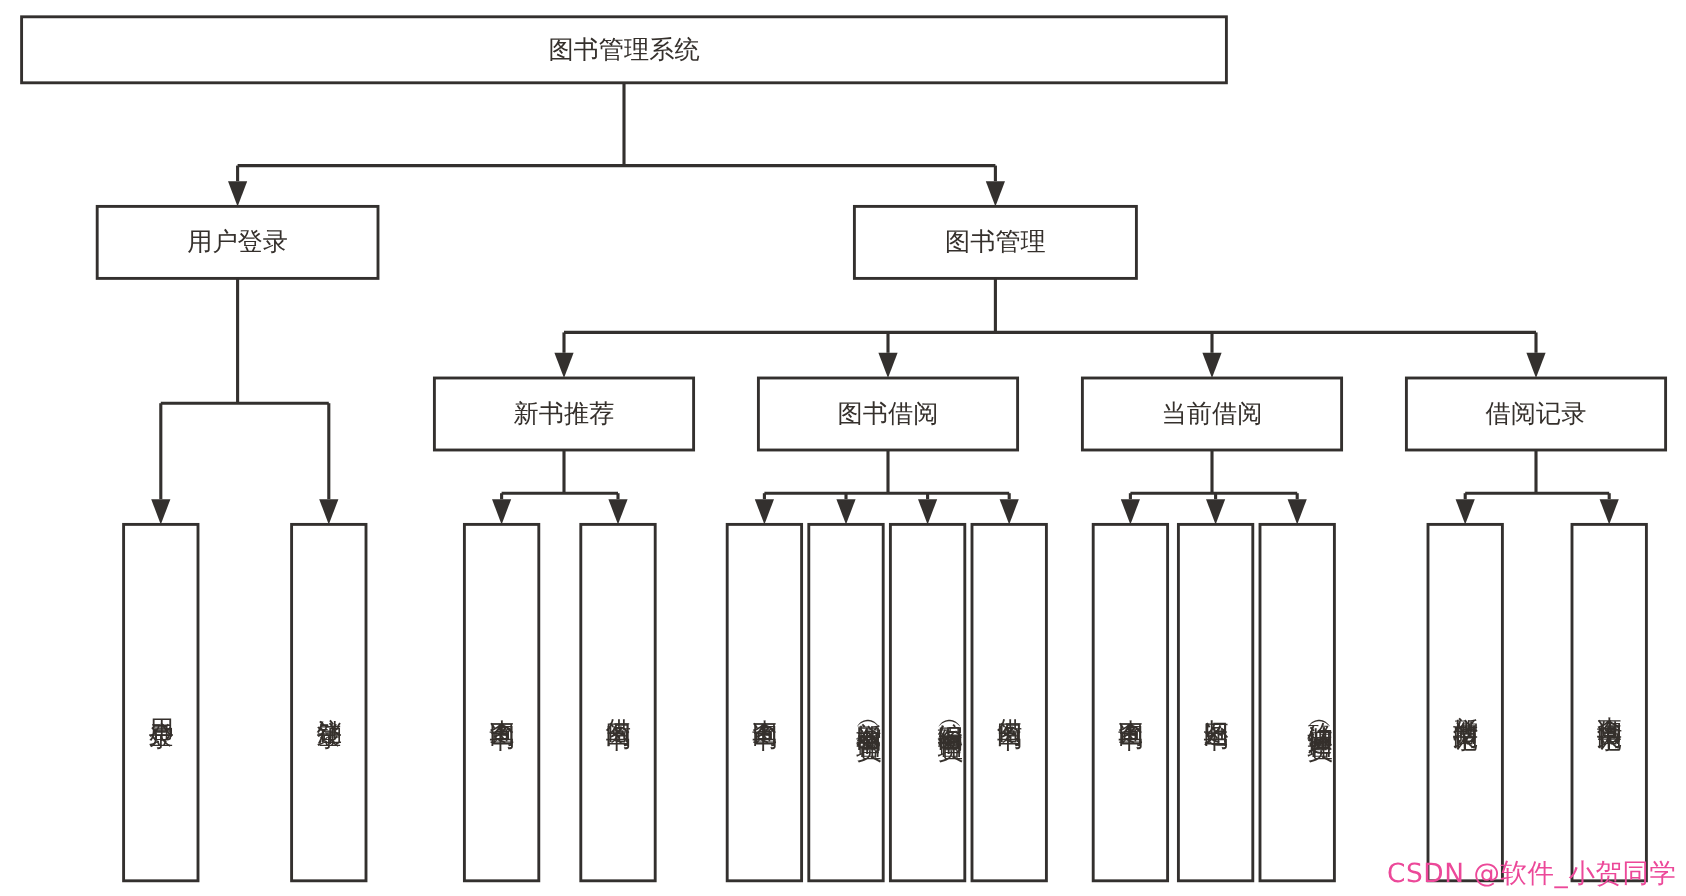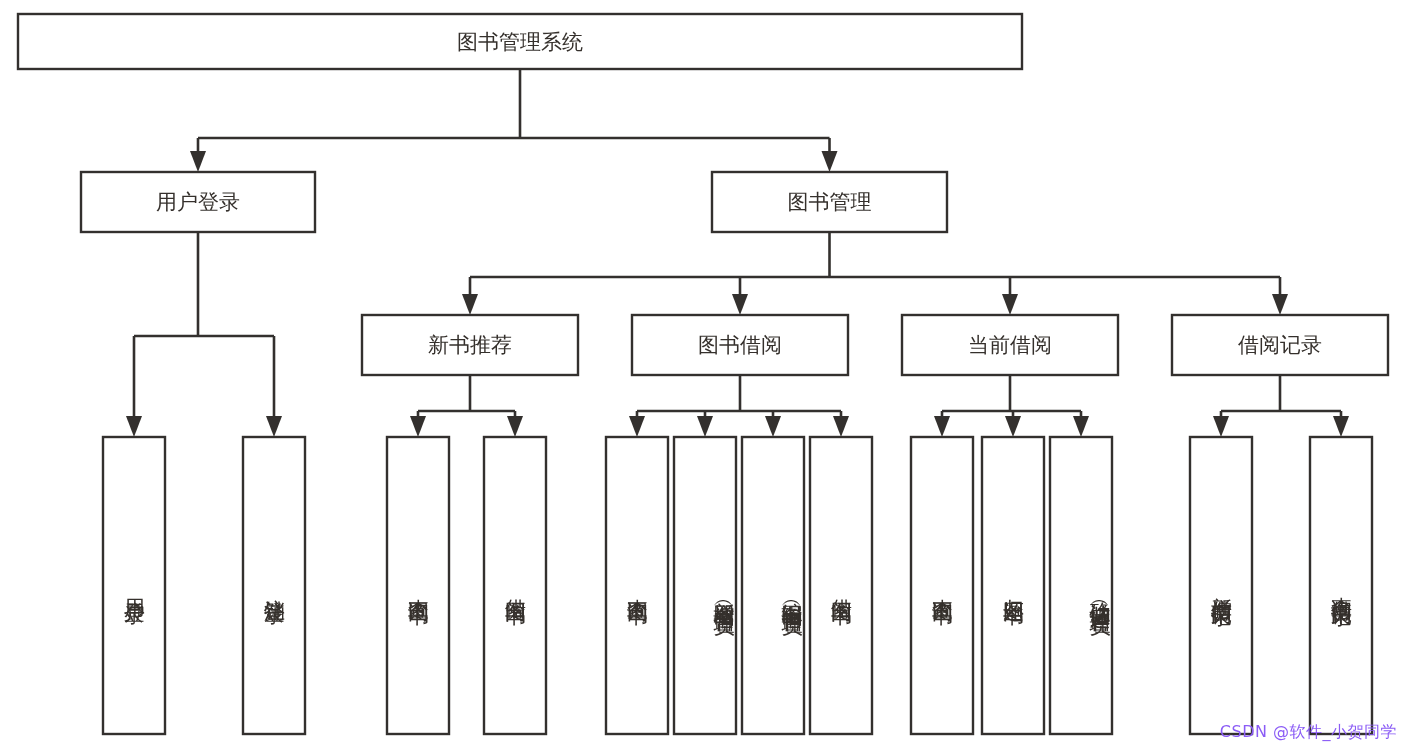--- a/index.html
+++ b/index.html
@@ -66,22 +66,22 @@
     white-space: nowrap;
   }
   .leaf-label.centered {
     align-items: center;
   }
   .watermark {
     position: absolute;
     right: 8px;
     bottom: 4px;
     font-family: "DejaVu Sans", "Liberation Sans", sans-serif;
-    font-size: 16px;
-    color: #8b5cf6;
+    font-size: 22px;
+    color: #ec4899;
     letter-spacing: 0.5px;
     white-space: nowrap;
   }
 </style>
 </head>
 <body>
 
 <div id="diagram-root">
 
   <svg class="tree-canvas" viewBox="0 0 1405 747">

